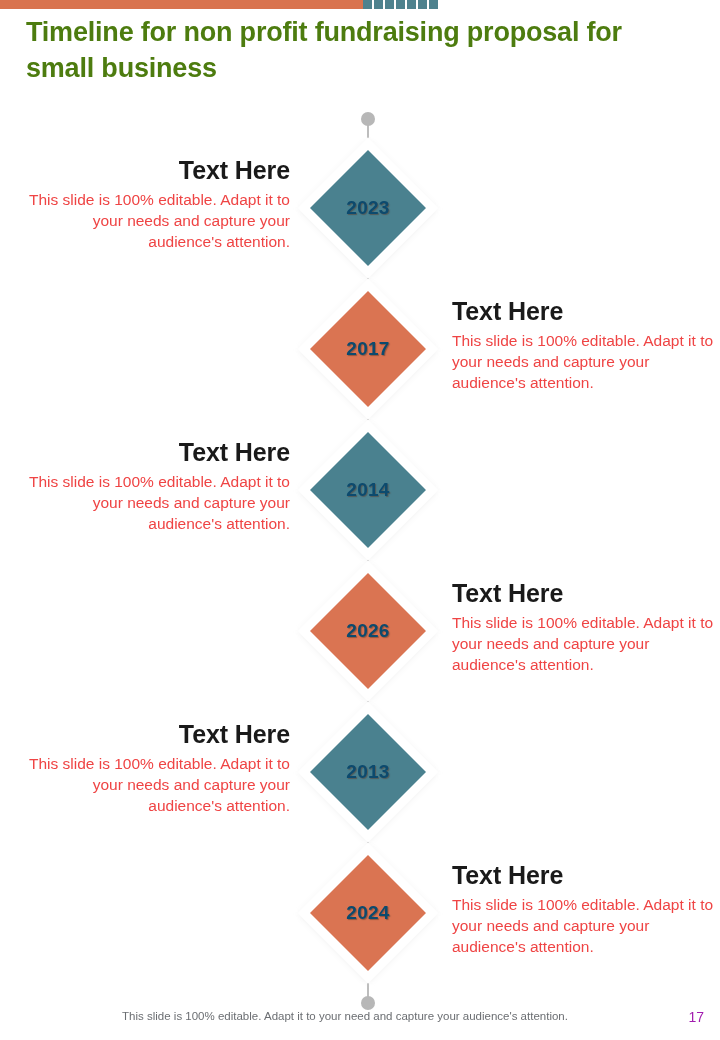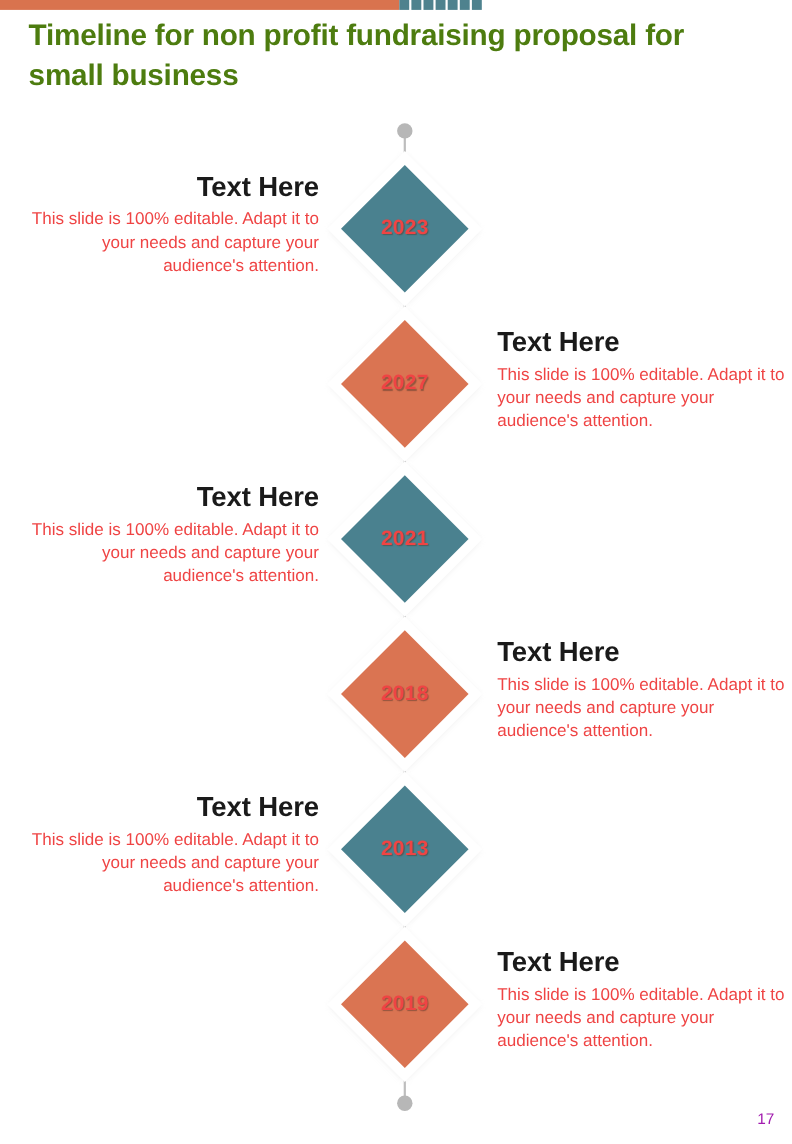--- a/index.html
+++ b/index.html
@@ -126,21 +126,21 @@
     position: absolute;
     left: 0;
     top: 0;
     width: 108px;
     height: 108px;
     display: flex;
     align-items: center;
     justify-content: center;
     font-size: 19px;
     font-weight: bold;
-    color: #ef4444;
+    color: #0c4a6e;
     letter-spacing: .3px;
     text-shadow: 1px 1px 1px rgba(90,60,45,.55);
   }
 
   
   .tl-text {
     position: absolute;
     top: -52px;
     width: 262px;
   }
@@ -219,45 +219,45 @@
       <div class="tl-text left">
         <div class="tl-heading">Text Here</div>
         <div class="tl-body">This slide is 100% editable. Adapt it to your needs and capture your audience's attention.</div>
       </div>
     </div>
     <div class="tl-row" style="top: 349px;">
       <div class="node">
         <div class="node-shadow"></div>
         <div class="node-frame"></div>
         <div class="node-face orange"></div>
-        <div class="node-year">2027</div>
+        <div class="node-year">2017</div>
       </div>
       <div class="tl-text right">
         <div class="tl-heading">Text Here</div>
         <div class="tl-body">This slide is 100% editable. Adapt it to your needs and capture your audience's attention.</div>
       </div>
     </div>
     <div class="tl-row" style="top: 490px;">
       <div class="node">
         <div class="node-shadow"></div>
         <div class="node-frame"></div>
         <div class="node-face teal"></div>
-        <div class="node-year">2021</div>
+        <div class="node-year">2014</div>
       </div>
       <div class="tl-text left">
         <div class="tl-heading">Text Here</div>
         <div class="tl-body">This slide is 100% editable. Adapt it to your needs and capture your audience's attention.</div>
       </div>
     </div>
     <div class="tl-row" style="top: 631px;">
       <div class="node">
         <div class="node-shadow"></div>
         <div class="node-frame"></div>
         <div class="node-face orange"></div>
-        <div class="node-year">2018</div>
+        <div class="node-year">2026</div>
       </div>
       <div class="tl-text right">
         <div class="tl-heading">Text Here</div>
         <div class="tl-body">This slide is 100% editable. Adapt it to your needs and capture your audience's attention.</div>
       </div>
     </div>
     <div class="tl-row" style="top: 772px;">
       <div class="node">
         <div class="node-shadow"></div>
         <div class="node-frame"></div>
@@ -267,24 +267,25 @@
       <div class="tl-text left">
         <div class="tl-heading">Text Here</div>
         <div class="tl-body">This slide is 100% editable. Adapt it to your needs and capture your audience's attention.</div>
       </div>
     </div>
     <div class="tl-row" style="top: 913px;">
       <div class="node">
         <div class="node-shadow"></div>
         <div class="node-frame"></div>
         <div class="node-face orange"></div>
-        <div class="node-year">2019</div>
+        <div class="node-year">2024</div>
       </div>
       <div class="tl-text right">
         <div class="tl-heading">Text Here</div>
         <div class="tl-body">This slide is 100% editable. Adapt it to your needs and capture your audience's attention.</div>
       </div>
     </div>
   </div>
 
 <div id="footer">
+  <div id="footer-note">This slide is 100% editable. Adapt it to your need and capture your audience's attention.</div>
   <div id="page-number">17</div>
 </div>
 
 </body></html>

